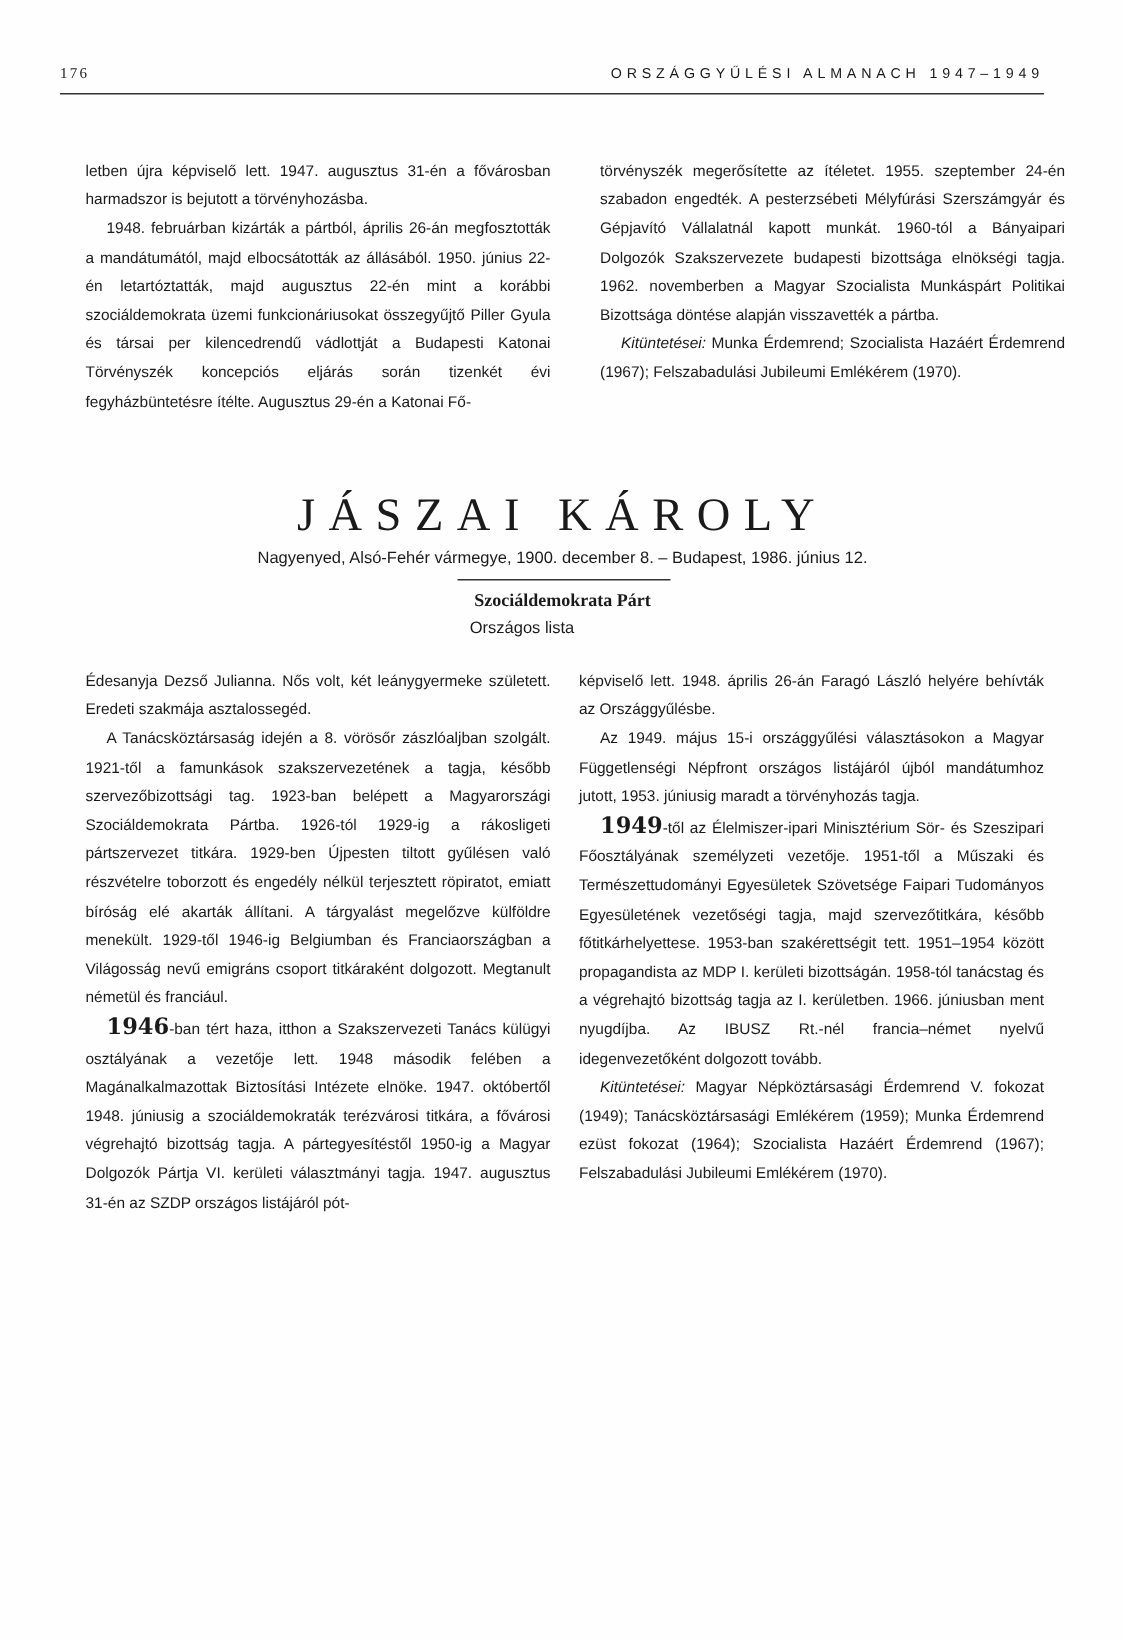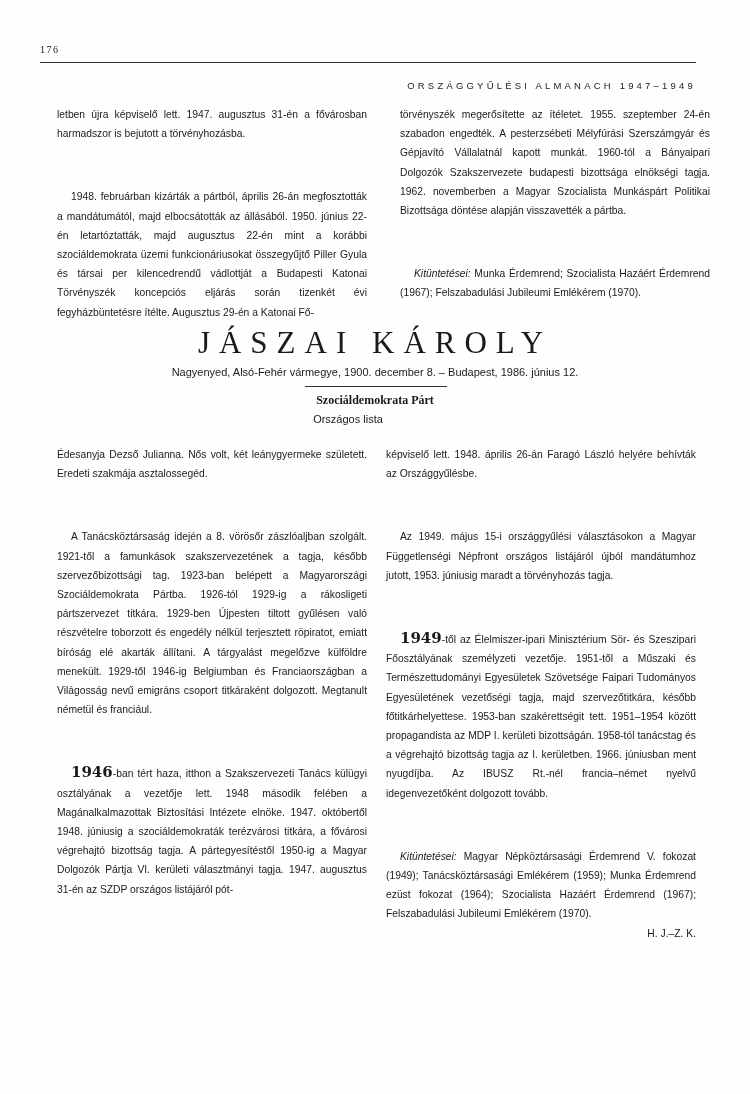--- a/index.html
+++ b/index.html
@@ -1,27 +1,27 @@
 <!DOCTYPE html>
 <html><head>
 <meta charset="utf-8">
 <style>
   html, body { margin: 0; padding: 0; background: #fdfefd; }
   body { width: 750px; height: 1094px; position: relative; overflow: hidden;
          font-family: "Liberation Sans", sans-serif; color: #1a1a1a; }
   .header { position: absolute; left: 40px; top: 44px; width: 656px; height: 18px; }
   .page-num { position: absolute; left: 0; top: 0; font-size: 10px; letter-spacing: 1.5px;
               font-family: "Liberation Serif", serif; }
-  .running-title { position: absolute; right: 0; top: 0; font-size: 9.5px; letter-spacing: 3.2px; margin-top: 36px; }
+  .running-title { position: absolute; right: 0; top: 0; font-size: 9.5px; letter-spacing: 3.2px; }
   .header-rule { position: absolute; left: 40px; top: 62px; width: 656px; height: 0;
                  border-top: 1px solid #333; }
   .col { position: absolute; width: 310px; font-size: 10.3px; line-height: 19.2px;
          text-align: justify; }
   .col p { margin: 0; text-indent: 0; }
-  .col p.indent { text-indent: 14px; margin-top: 44px; }
+  .col p.indent { text-indent: 14px; }
   .col .sig { text-align: right; }
   .col .dropyear { font-family: "DejaVu Serif", serif; font-size: 15px; font-weight: bold; letter-spacing: 0; }
   .col em { font-style: italic; }
   .top-left { left: 57px; top: 105px; }
   .top-right { left: 400px; top: 105px; }
   .bottom-left { left: 57px; top: 445px; }
   .bottom-right { left: 386px; top: 445px; }
   .name-title { position: absolute; left: 0; width: 750px; top: 325px; text-align: center;
                 font-family: Liberation Serif, serif; font-size: 31px; letter-spacing: 9px; font-weight: normal; }
   .birth-line { position: absolute; left: 0; width: 750px; top: 366px; text-align: center; font-size: 11px; }
@@ -59,14 +59,13 @@
   <p>Édesanyja Dezső Julianna. Nős volt, két leánygyermeke született. Eredeti szakmája asztalossegéd.</p>
   <p class="indent">A Tanácsköztársaság idején a 8. vörösőr zászlóaljban szolgált. 1921-től a famunkások szakszervezetének a tagja, később szervezőbizottsági tag. 1923-ban belépett a Magyarországi Szociáldemokrata Pártba. 1926-tól 1929-ig a rákosligeti pártszervezet titkára. 1929-ben Újpesten tiltott gyűlésen való részvételre toborzott és engedély nélkül terjesztett röpiratot, emiatt bíróság elé akarták állítani. A tárgyalást megelőzve külföldre menekült. 1929-től 1946-ig Belgiumban és Franciaországban a Világosság nevű emigráns csoport titkáraként dolgozott. Megtanult németül és franciául.</p>
   <p class="indent"><span class="dropyear">1946</span><span>-ban tért haza, itthon a Szakszervezeti Tanács külügyi osztályának a vezetője lett. 1948 második felében a Magánalkalmazottak Biztosítási Intézete elnöke. 1947. októbertől 1948. júniusig a szociáldemokraták terézvárosi titkára, a fővárosi végrehajtó bizottság tagja. A pártegyesítéstől 1950-ig a Magyar Dolgozók Pártja VI. kerületi választmányi tagja. 1947. augusztus 31-én az SZDP országos listájáról pót-</span></p>
 </div>
 
 <div class="col bottom-right">
   <p>képviselő lett. 1948. április 26-án Faragó László helyére behívták az Országgyűlésbe.</p>
   <p class="indent">Az 1949. május 15-i országgyűlési választásokon a Magyar Függetlenségi Népfront országos listájáról újból mandátumhoz jutott, 1953. júniusig maradt a törvényhozás tagja.</p>
   <p class="indent"><span class="dropyear">1949</span><span>-től az Élelmiszer-ipari Minisztérium Sör- és Szeszipari Főosztályának személyzeti vezetője. 1951-től a Műszaki és Természettudományi Egyesületek Szövetsége Faipari Tudományos Egyesületének vezetőségi tagja, majd szervezőtitkára, később főtitkárhelyettese. 1953-ban szakérettségit tett. 1951–1954 között propagandista az MDP I. kerületi bizottságán. 1958-tól tanácstag és a végrehajtó bizottság tagja az I. kerületben. 1966. júniusban ment nyugdíjba. Az IBUSZ Rt.-nél francia–német nyelvű idegenvezetőként dolgozott tovább.</span></p>
   <p class="indent"><em>Kitüntetései:</em><span> Magyar Népköztársasági Érdemrend V. fokozat (1949); Tanácsköztársasági Emlékérem (1959); Munka Érdemrend ezüst fokozat (1964); Szocialista Hazáért Érdemrend (1967); Felszabadulási Jubileumi Emlékérem (1970).</span></p>
-  <p class="sig">H. J.–Z. K.</p>
 </div>
 
 </body></html>

